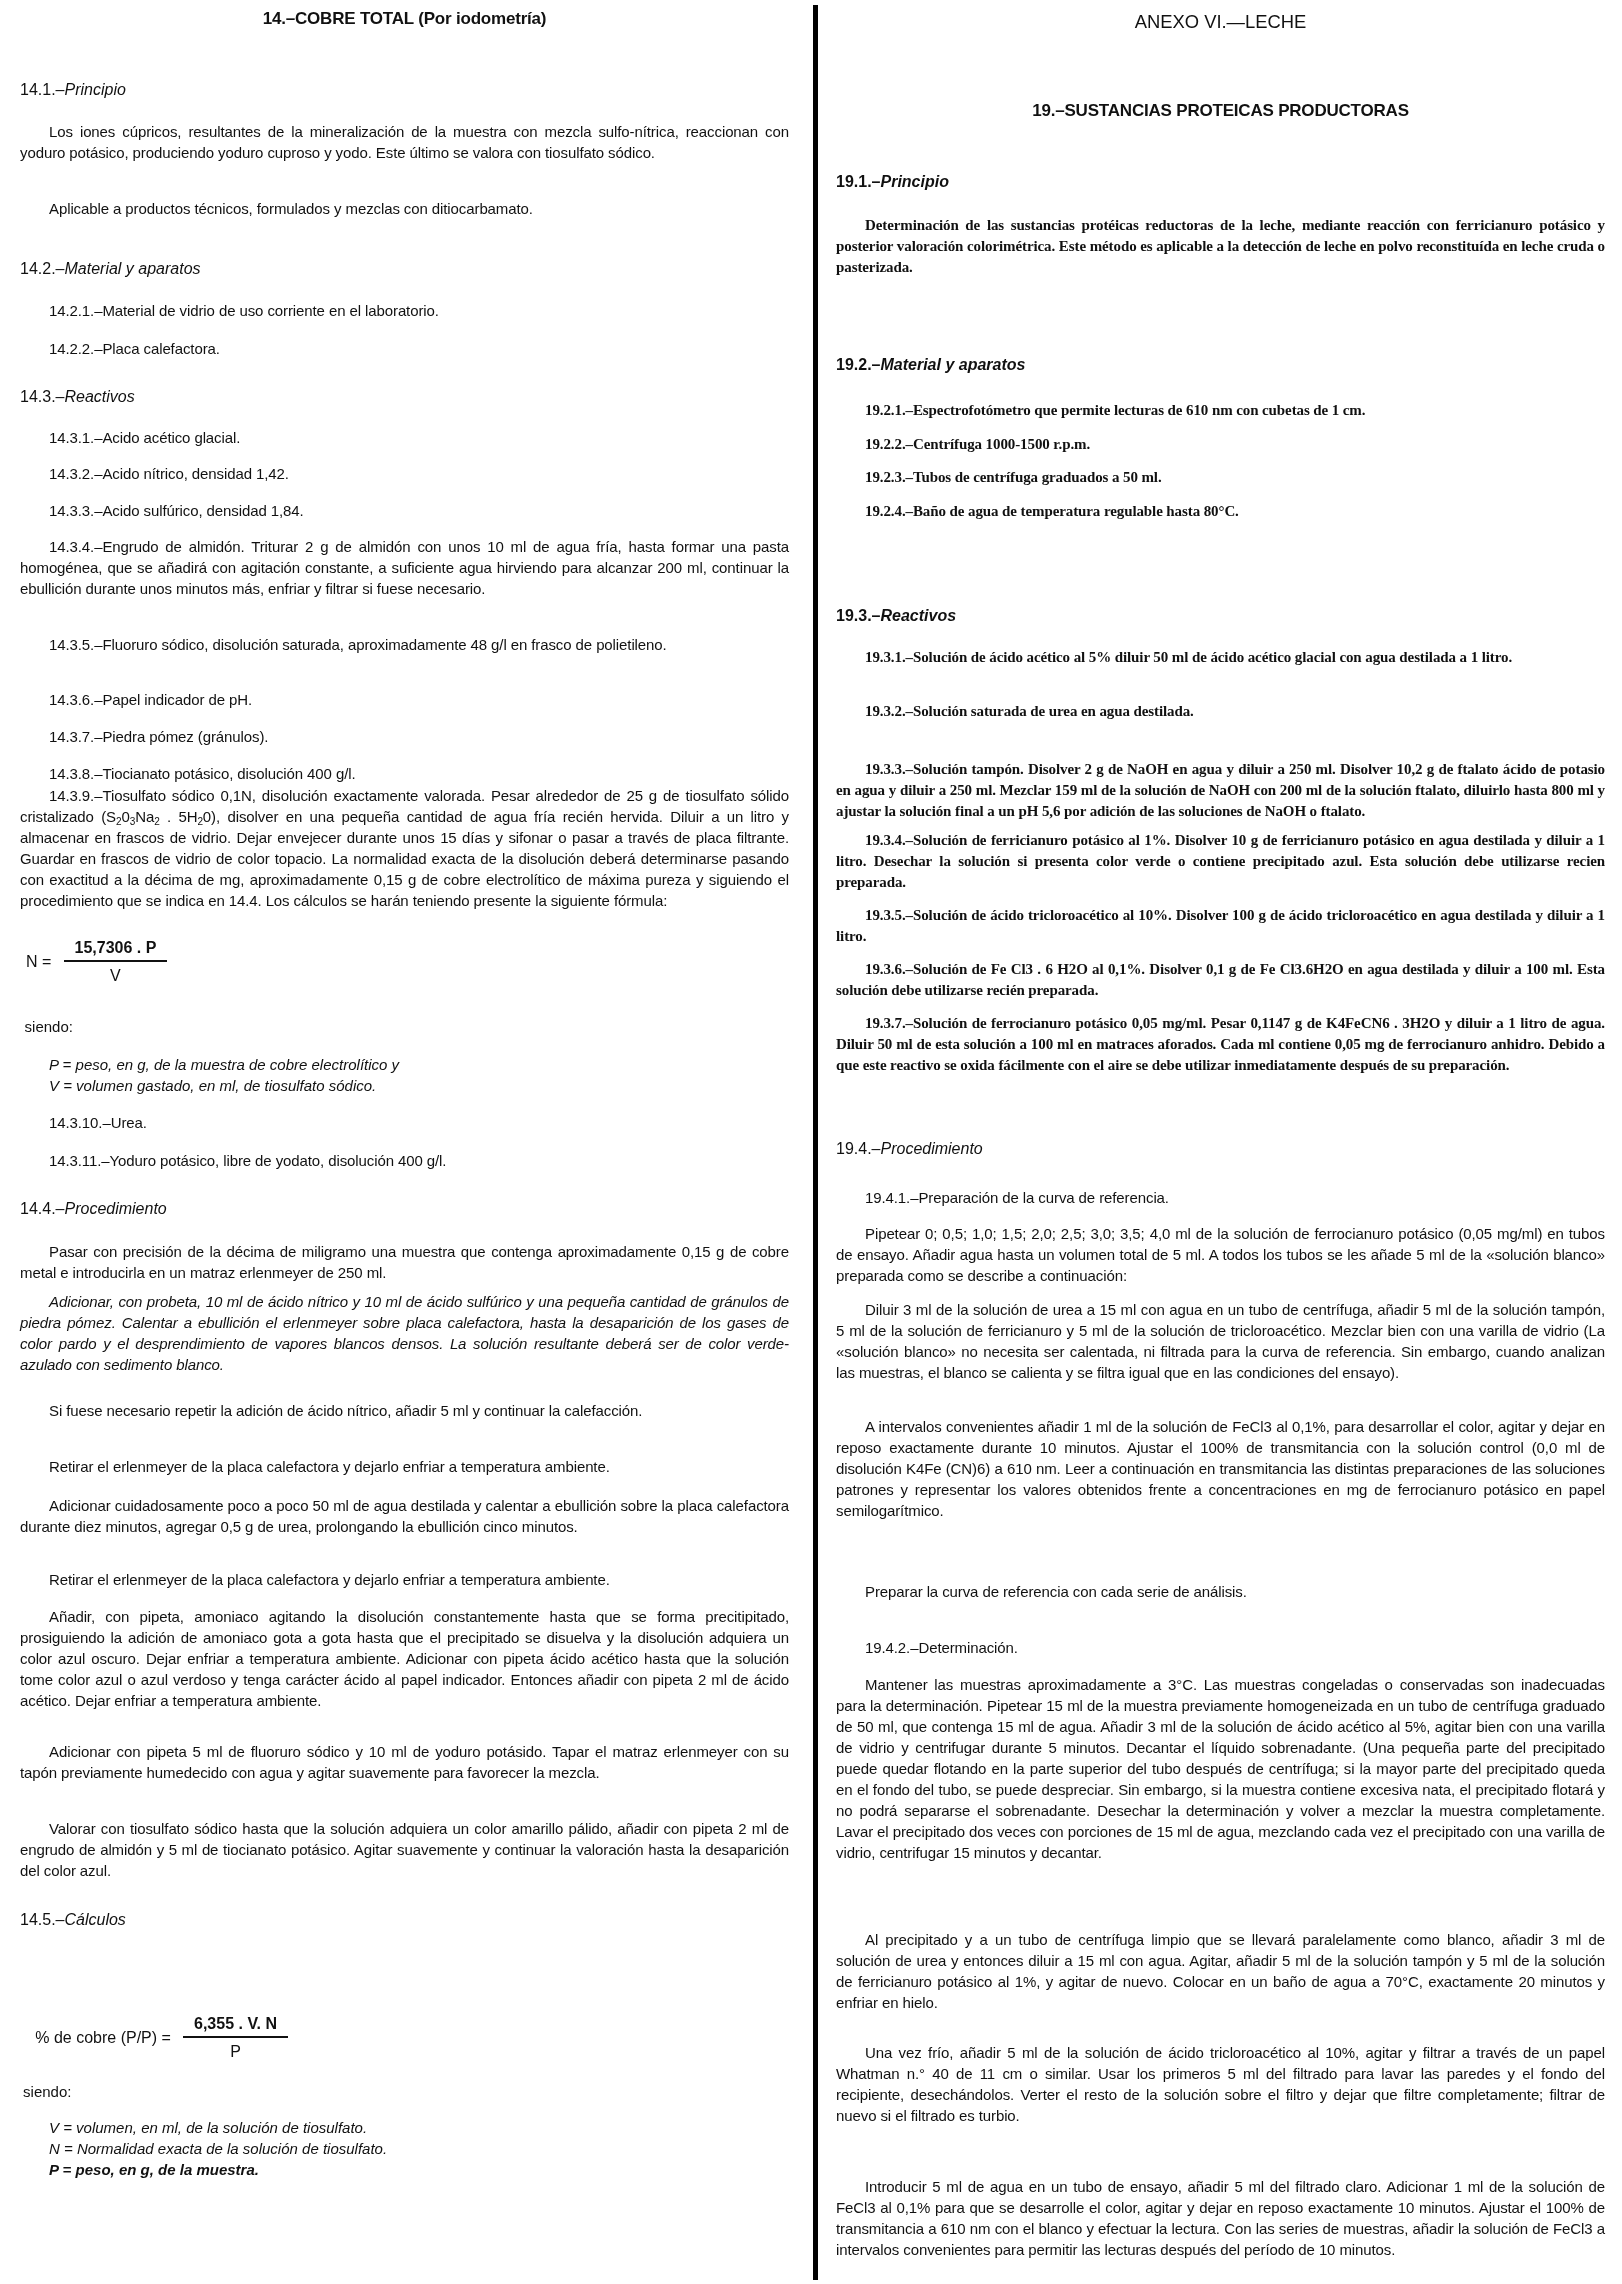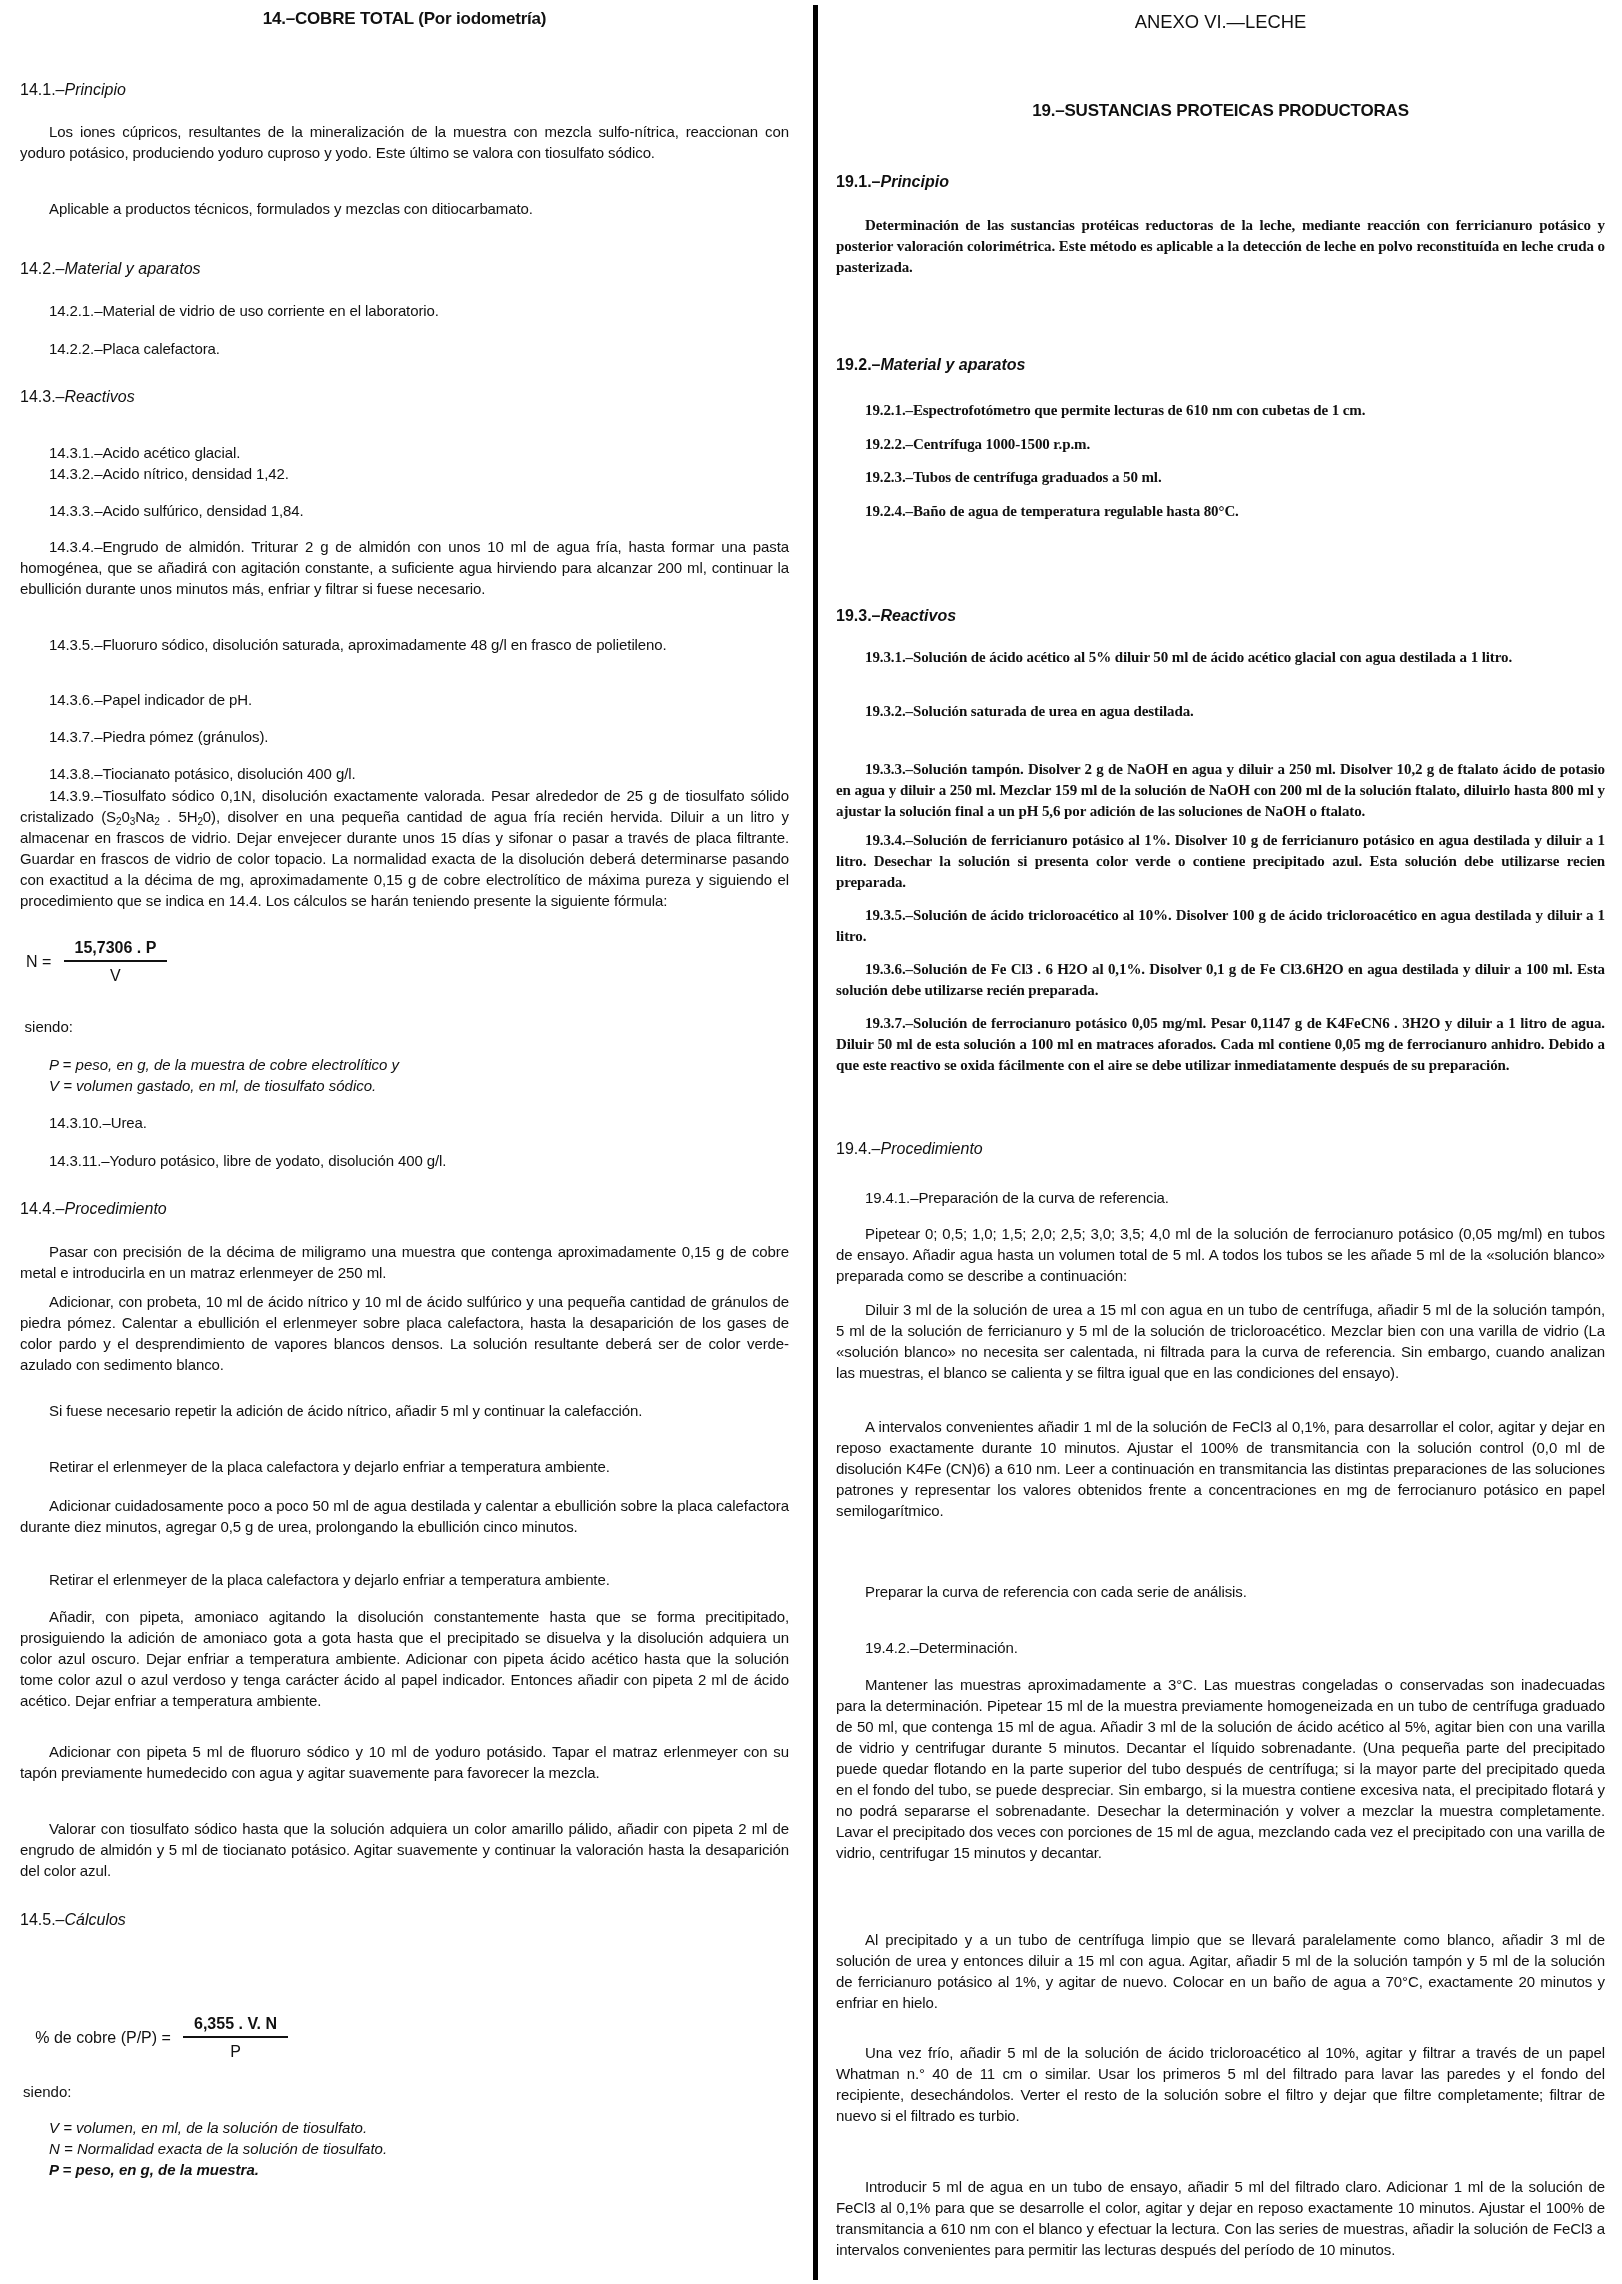--- a/index.html
+++ b/index.html
@@ -65,21 +65,21 @@
     <div class="abs" style="top:300px;left:0;width:769px;">
         <p>14.2.1.–Material de vidrio de uso corriente en el laboratorio.</p>
       </div>
     <div class="abs" style="top:338px;left:0;width:769px;">
         <p>14.2.2.–Placa calefactora.</p>
       </div>
 
     <div class="abs sec" style="top:388px;left:0;">
       <span>14.3.–</span><i>Reactivos</i>
     </div>
-    <div class="abs" style="top:442px;left:0;width:769px;">
+    <div class="abs" style="top:427px;left:0;width:769px;">
         <p>14.3.1.–Acido acético glacial.</p>
       </div>
     <div class="abs" style="top:463px;left:0;width:769px;">
         <p>14.3.2.–Acido nítrico, densidad 1,42.</p>
       </div>
     <div class="abs" style="top:500px;left:0;width:769px;">
         <p>14.3.3.–Acido sulfúrico, densidad 1,84.</p>
       </div>
     <div class="abs" style="top:536px;left:0;width:769px;">
         <p>14.3.4.–Engrudo de almidón. Triturar 2 g de almidón con unos 10 ml de agua fría, hasta formar una pasta homogénea, que se añadirá con agitación constante, a suficiente agua hirviendo para alcanzar 200 ml, continuar la ebullición durante unos minutos más, enfriar y filtrar si fuese necesario.</p>
@@ -119,21 +119,21 @@
     <div class="abs" style="top:1150px;left:0;width:769px;">
         <p>14.3.11.–Yoduro potásico, libre de yodato, disolución 400 g/l.</p>
       </div>
 
     <div class="abs sec" style="top:1200px;left:0;">
       <span>14.4.–</span><i>Procedimiento</i>
     </div>
     <div class="abs" style="top:1241px;left:0;width:769px;">
         <p>Pasar con precisión de la décima de miligramo una muestra que contenga aproximadamente 0,15 g de cobre metal e introducirla en un matraz erlenmeyer de 250 ml.</p>
       </div>
-    <div class="abs" style="top:1291px;left:0;width:769px;">
+    <div class="abs" style="top:1291px;left:0;width:769px;font-style:italic;">
         <p>Adicionar, con probeta, 10 ml de ácido nítrico y 10 ml de ácido sulfúrico y una pequeña cantidad de gránulos de piedra pómez. Calentar a ebullición el erlenmeyer sobre placa calefactora, hasta la desaparición de los gases de color pardo y el desprendimiento de vapores blancos densos. La solución resultante deberá ser de color verde-azulado con sedimento blanco.</p>
       </div>
     <div class="abs" style="top:1400px;left:0;width:769px;">
         <p>Si fuese necesario repetir la adición de ácido nítrico, añadir 5 ml y continuar la calefacción.</p>
       </div>
     <div class="abs" style="top:1456px;left:0;width:769px;">
         <p>Retirar el erlenmeyer de la placa calefactora y dejarlo enfriar a temperatura ambiente.</p>
       </div>
     <div class="abs" style="top:1495px;left:0;width:769px;">
         <p>Adicionar cuidadosamente poco a poco 50 ml de agua destilada y calentar a ebullición sobre la placa calefactora durante diez minutos, agregar 0,5 g de urea, prolongando la ebullición cinco minutos.</p>

